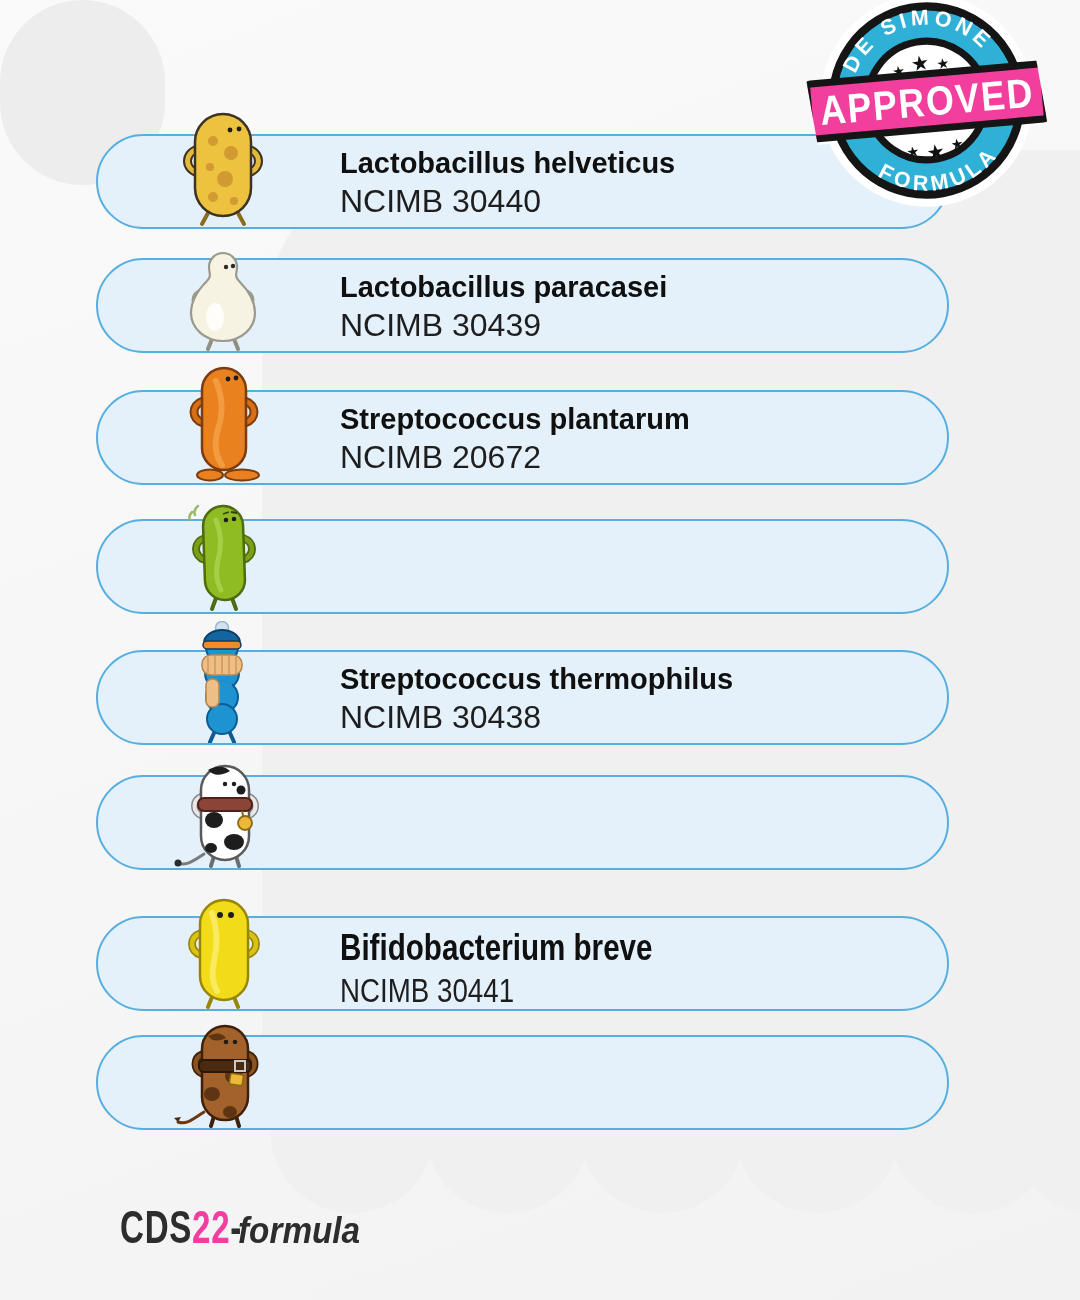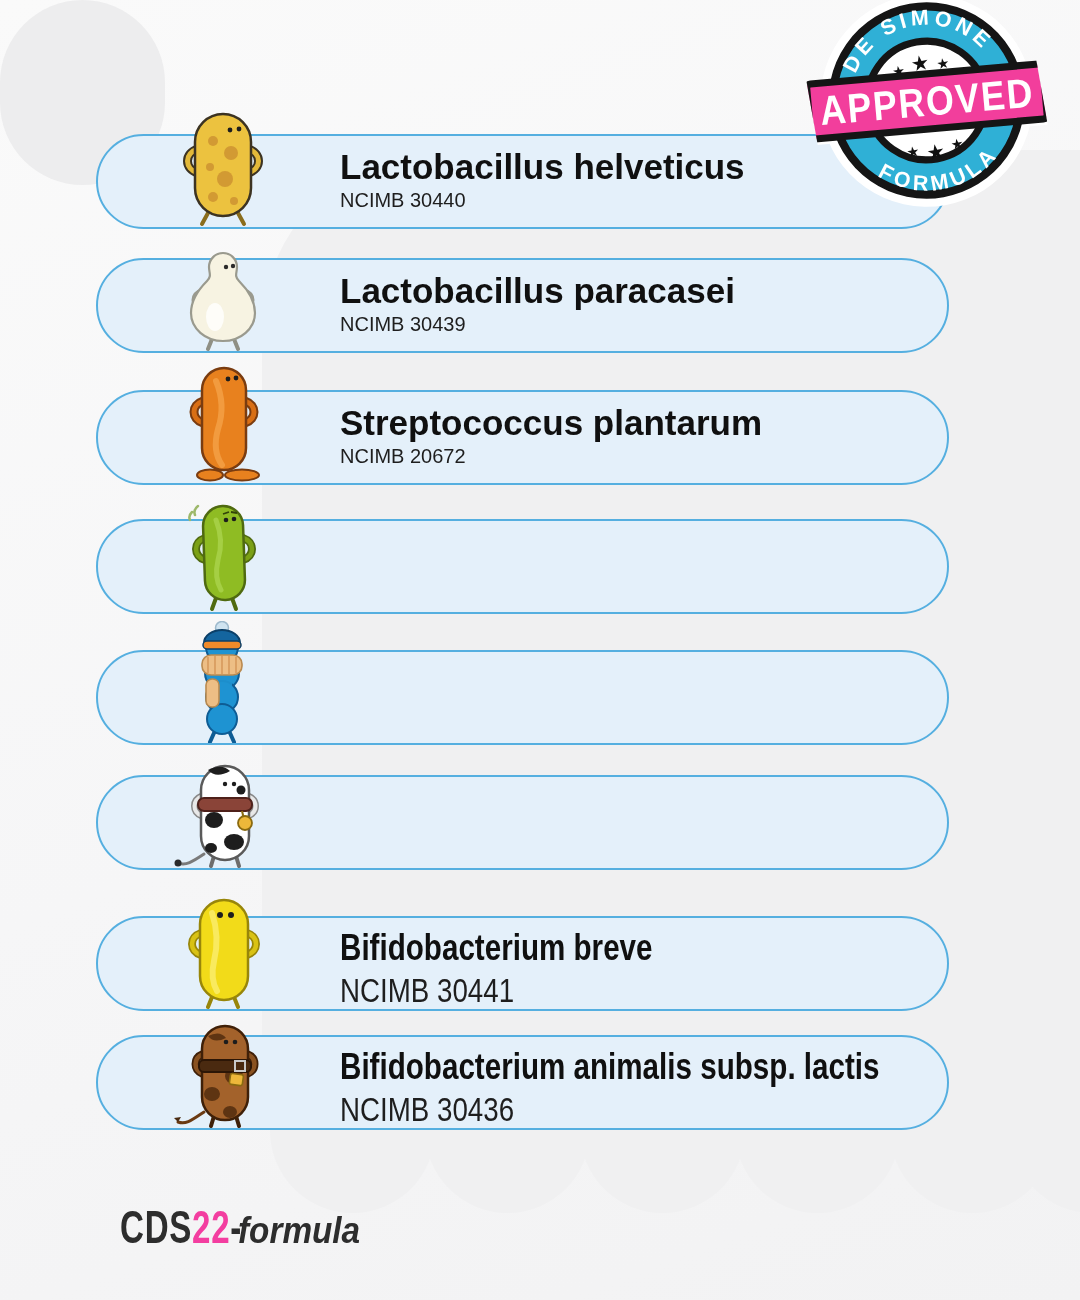--- a/index.html
+++ b/index.html
@@ -14,22 +14,22 @@
   .scallop{width:165px;height:165px;border-radius:50%;top:1048px;}
   .blob-left{left:-52px;top:995px;width:165px;height:185px;border-radius:85px;background:#ededee;}
   
   .row{position:absolute;left:96px;width:853px;height:95px;z-index:2;}
   .pill{
     position:absolute;inset:0;background:#e4f0fa;border:2px solid #55afe0;
     border-radius:50px;box-sizing:border-box;
   }
   .mascot{position:absolute;left:72px;bottom:2px;z-index:3;}
   .pill-text{position:absolute;left:244px;top:12px;z-index:3;white-space:nowrap;}
-  .pill-title{display:inline-block;font-weight:700;font-size:35px;line-height:1.2;color:#101010;transform-origin:left center;}
-  .pill-strain{display:inline-block;font-weight:400;font-size:20px;line-height:1.25;color:#1e1e1e;transform-origin:left center;}
+  .pill-title{display:inline-block;font-weight:700;font-size:29px;line-height:1.2;color:#101010;transform-origin:left center;}
+  .pill-strain{display:inline-block;font-weight:400;font-size:32px;line-height:1.25;color:#1e1e1e;transform-origin:left center;}
   .row.condensed .pill-text{top:10px;}
   .row.condensed .pill-title{font-size:37px;transform:scaleX(.80);letter-spacing:0;}
   .row.condensed .pill-strain{font-size:33px;transform:scaleX(.84);}
   .tbreak{display:block;}
   
   .stamp{position:absolute;left:812px;top:-10px;width:230px;height:225px;z-index:5;transform:rotate(-10deg);}
   
   .logo{position:absolute;left:120px;top:1200px;z-index:4;display:flex;align-items:baseline;height:52px;text-align:right;}
   .logo-main-wrap{width:118px;overflow:visible;}
   .logo-main{display:inline-block;transform:scaleX(.72);transform-origin:left center;
@@ -141,20 +141,25 @@
     <path d="M44 34 q10 6 20 0 l0 44 q-10 6 -20 0 z" fill="#1E93D2" opacity="0.9"></path>
     <circle cx="60" cy="24" r="2.2" fill="#10314d"></circle>
       <circle cx="67" cy="23" r="2.2" fill="#10314d"></circle>
     <rect x="38" y="58" width="13" height="28" rx="6" fill="#EDBE85" stroke="#b98a50" stroke-width="1.6"></rect>
     <rect x="34" y="34" width="40" height="20" rx="9" fill="#EDBE85" stroke="#b98a50" stroke-width="1.6"></rect>
     <path d="M40 36 v16 M47 35 v18 M54 35 v18 M61 35 v18 M68 36 v16" stroke="#d69a5c" stroke-width="1.6"></path>
     <circle cx="54" cy="7" r="6.5" fill="#cfe3f0" stroke="#9db9cc" stroke-width="1.5"></circle>
     <path d="M36 22 a18 13 0 0 1 36 0 z" fill="#14659F" stroke="#0b3f68" stroke-width="2"></path>
     <rect x="35" y="20" width="38" height="8" rx="4" fill="#F08A2A" stroke="#0b3f68" stroke-width="1.5"></rect>
   </svg>
+  <div class="pill-text">
+    <span class="pill-title">Streptococcus thermophilus</span>
+    <span class="tbreak"></span>
+    <span class="pill-strain">NCIMB 30438</span>
+  </div>
 </div>
 
 <div class="row condensed" style="top:775px">
   <div class="pill"></div>
   <svg class="mascot" width="116" height="106" viewBox="0 0 116 106">
     <path d="M36 92 C24 100 18 104 10 101" fill="none" stroke="#7a7a7a" stroke-width="3" stroke-linecap="round"></path>
     <circle cx="10" cy="101" r="3.5" fill="#2a2a2a"></circle>
     <path d="M34 34 C24 38 24 50 34 54 M80 34 C90 38 90 50 80 54" fill="none" stroke="#8a8a8a" stroke-width="7" stroke-linecap="round"></path>
     <path d="M34 34 C24 38 24 50 34 54 M80 34 C90 38 90 50 80 54" fill="none" stroke="#e8e8e8" stroke-width="4" stroke-linecap="round"></path>
     <path d="M46 94 L43 104 M68 94 L71 104" stroke="#6c6c6c" stroke-width="4" stroke-linecap="round"></path>
@@ -204,25 +209,20 @@
     <path d="M40 14 q12 -6 18 2 q-12 6 -18 -2 z" fill="#5E3412"></path>
     <ellipse cx="66" cy="54" rx="9" ry="8" fill="#5E3412"></ellipse>
     <ellipse cx="44" cy="72" rx="8" ry="7" fill="#5E3412"></ellipse>
     <ellipse cx="62" cy="90" rx="7" ry="6" fill="#5E3412"></ellipse>
     <circle cx="58" cy="20" r="2.3" fill="#1d1d1d"></circle>
       <circle cx="67" cy="20" r="2.3" fill="#1d1d1d"></circle>
     <rect x="31" y="38" width="52" height="12" rx="5" fill="#4A2A10" stroke="#2c1606" stroke-width="2"></rect>
     <rect x="67" y="39" width="10" height="10" fill="none" stroke="#c9c9c9" stroke-width="2"></rect>
     <rect x="62" y="52" width="13" height="11" rx="2" fill="#EDB83A" stroke="#8a6a10" stroke-width="1.6" transform="rotate(8 68 57)"></rect>
   </svg>
-  <div class="pill-text">
-    <span class="pill-title">Bifidobacterium animalis subsp. lactis</span>
-    <span class="tbreak"></span>
-    <span class="pill-strain">NCIMB 30436</span>
-  </div>
 </div>
 
 <svg class="stamp" viewBox="0 0 220 220">
   <circle cx="110" cy="108" r="104" fill="#ffffff"></circle>
   <rect x="-10" y="80" width="240" height="62" rx="6" fill="#ffffff" transform="rotate(5 110 110)"></rect>
   <circle cx="110" cy="108" r="92" fill="#2FB0D6" stroke="#151515" stroke-width="8"></circle>
   <circle cx="110" cy="108" r="58" fill="#ffffff" stroke="#151515" stroke-width="7"></circle>
   <defs>
     <path id="arcTop" d="M 36 108 A 74 74 0 0 1 184 108"></path>
     <path id="arcBottom" d="M 22 108 A 88 88 0 0 0 198 108"></path>

